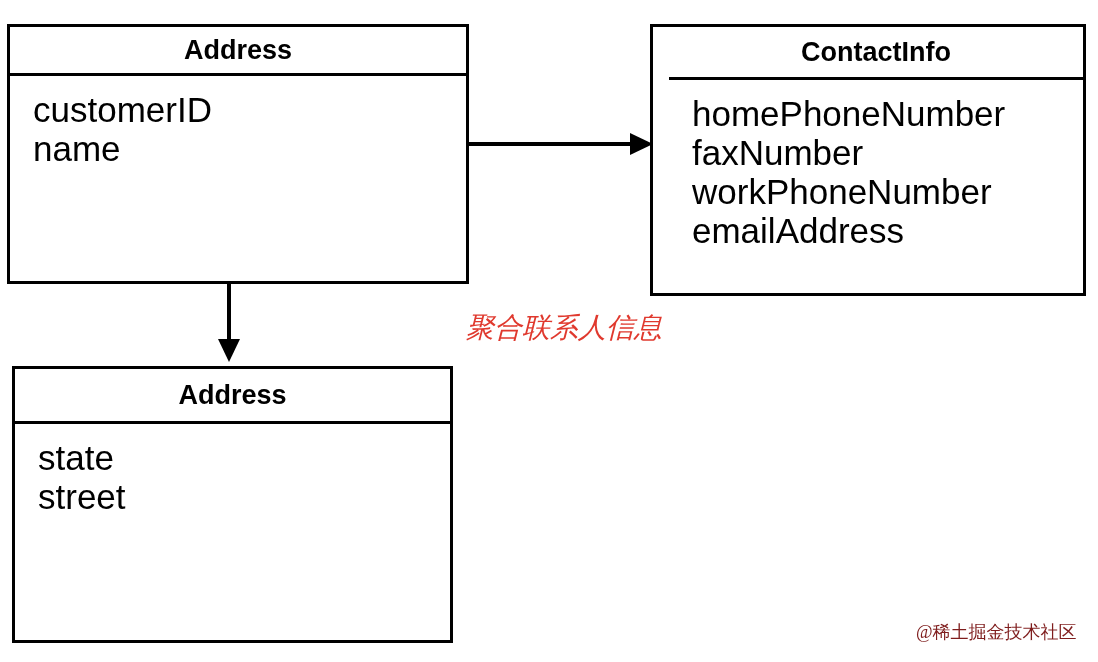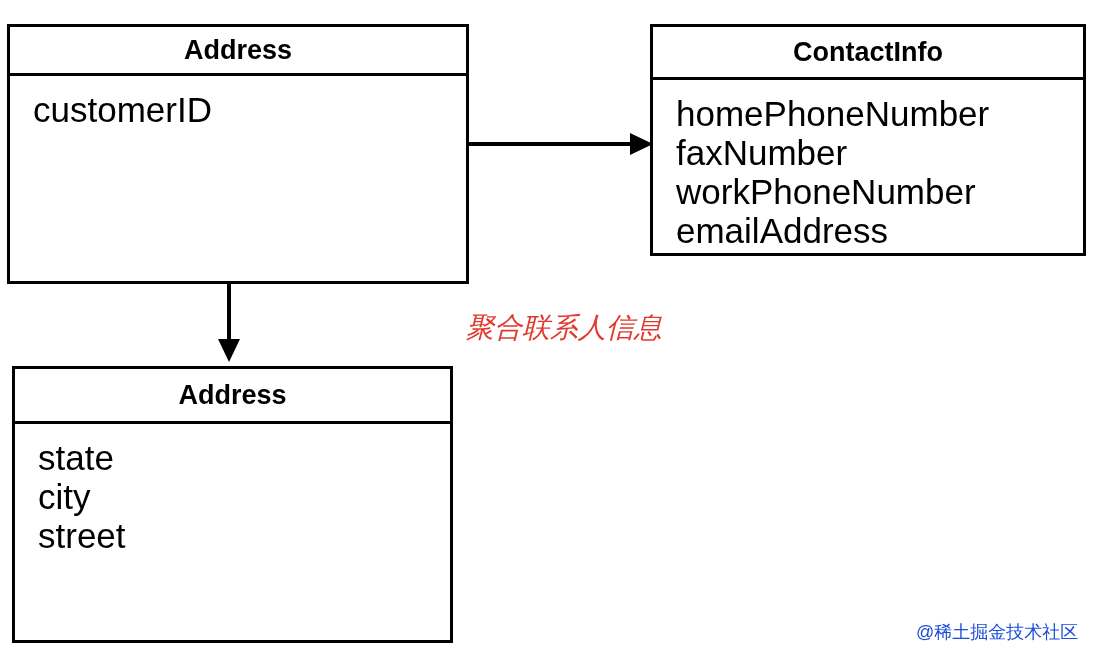--- a/index.html
+++ b/index.html
@@ -37,43 +37,44 @@
     font-size: 27px;
     letter-spacing: 0px;
   }
   .class-fields {
     padding: 14px 8px 0 23px;
     font-size: 35px;
     line-height: 39px;
   }
   #box-customer   { left: 7px;   top: 24px;  width: 462px; height: 260px; }
   #box-customer .class-title    { height: 46px; }
-  #box-contactinfo{ left: 650px; top: 24px;  width: 436px; height: 232px; }
+  #box-contactinfo{ left: 650px; top: 24px;  width: 436px; height: 272px; padding-left: 16px; }
   #box-contactinfo .class-title { height: 50px; }
   #box-address    { left: 12px;  top: 366px; width: 441px; height: 277px; }
   #box-address .class-title     { height: 52px; }
 
   .annotation {
     position: absolute;
     left: 466px;
     top: 311px;
     font-size: 28px;
     line-height: 34px;
     color: #e0392e;
     white-space: nowrap;
     font-style: italic;
   }
   .watermark {
     position: absolute;
     left: 916px;
     top: 620px;
     font-size: 18px;
     line-height: 24px;
-    color: #1d4ed8;
+    color: #7f1d1d;
     white-space: nowrap;
+    font-family: Liberation Serif, serif;
   }
 </style>
 </head>
 <body>
 
 <div style="position:absolute;left:0;top:0;width:1098px;height:662px;">
 
   <svg class="arrows-layer" width="1098" height="662" viewBox="0 0 1098 662" xmlns="http://www.w3.org/2000/svg">
     <g>
       <line x1="469" y1="144" x2="633" y2="144" stroke="#000000" stroke-width="4"></line>
@@ -82,38 +83,38 @@
     <g>
       <line x1="229" y1="283" x2="229" y2="341" stroke="#000000" stroke-width="4"></line>
       <polygon points="218,339 240,339 229,362" fill="#000000"></polygon>
     </g>
   </svg>
 
   <div class="class-box" id="box-customer">
     <div class="class-title">Address</div>
     <div class="class-fields">
       <div class="field">customerID</div>
+      <div class="field">name</div>
     </div>
   </div>
 
   <div class="class-box" id="box-contactinfo">
     <div class="class-title">ContactInfo</div>
     <div class="class-fields">
       <div class="field">homePhoneNumber</div>
       <div class="field">faxNumber</div>
       <div class="field">workPhoneNumber</div>
       <div class="field">emailAddress</div>
     </div>
   </div>
 
   <div class="class-box" id="box-address">
     <div class="class-title">Address</div>
     <div class="class-fields">
       <div class="field">state</div>
-      <div class="field">city</div>
       <div class="field">street</div>
     </div>
   </div>
 
   <div class="annotation">聚合联系人信息</div>
 
   <div class="watermark">@稀土掘金技术社区</div>
 
 </div>
 

